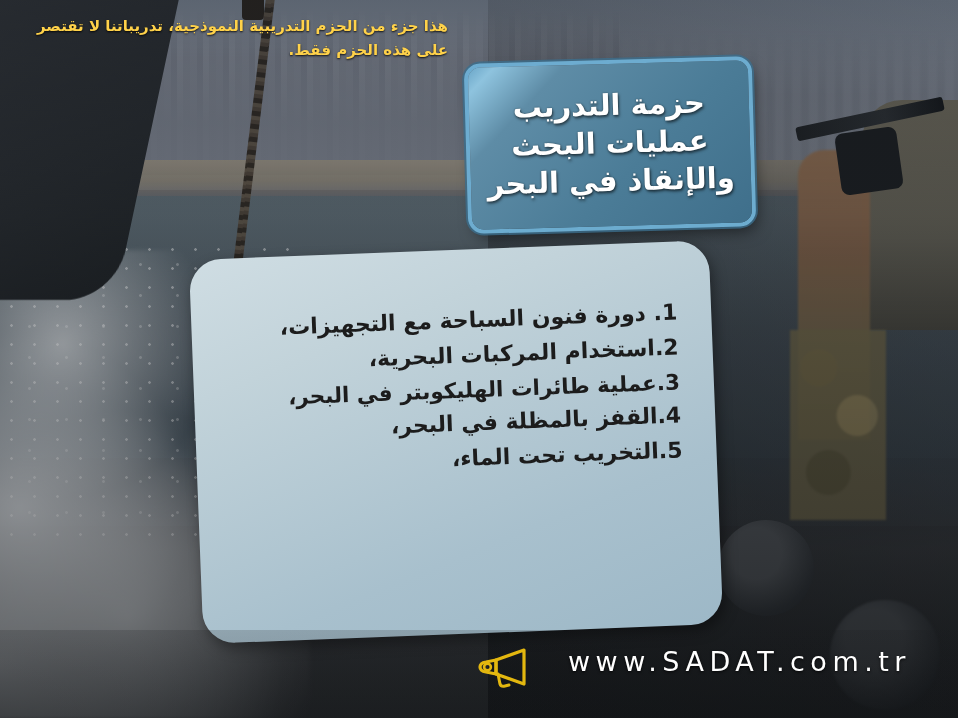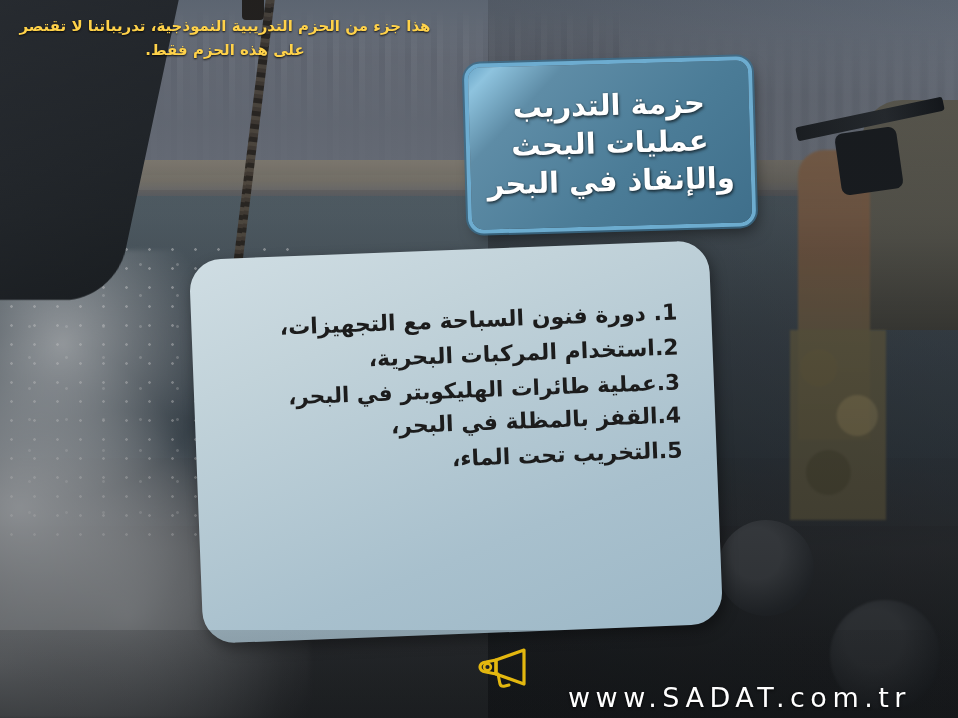--- a/index.html
+++ b/index.html
@@ -267,42 +267,41 @@
   
   .footer {
     position: absolute;
     left: 0; bottom: 0; width: 958px; height: 88px;
     display: flex;
     align-items: center;
     background: linear-gradient(180deg, rgba(25,27,30,.18) 0%, rgba(20,22,25,.30) 100%);
   }
   .footer-note {
     position: absolute;
-    left: 10px;
+    left: 18px;
     top: 14px;
     width: 430px;
-    text-align: center;
     direction: rtl;
     color: #ffd24a;
     font-size: 15px;
     font-weight: 700;
     line-height: 1.6;
     text-shadow: 0 1px 2px rgba(0,0,0,.85);
   }
   .megaphone {
     position: absolute;
     left: 474px;
     top: 644px;
     width: 62px;
     height: 44px;
   }
   .site-url {
     position: absolute;
     left: 568px;
-    top: 682px;
+    top: 646px;
     color: #ffffff;
     font-size: 27px;
     font-weight: 400;
     letter-spacing: 5.5px;
     direction: ltr;
     text-shadow: 0 1px 3px rgba(0,0,0,.8);
   }
 </style>
 </head>
 <body>

